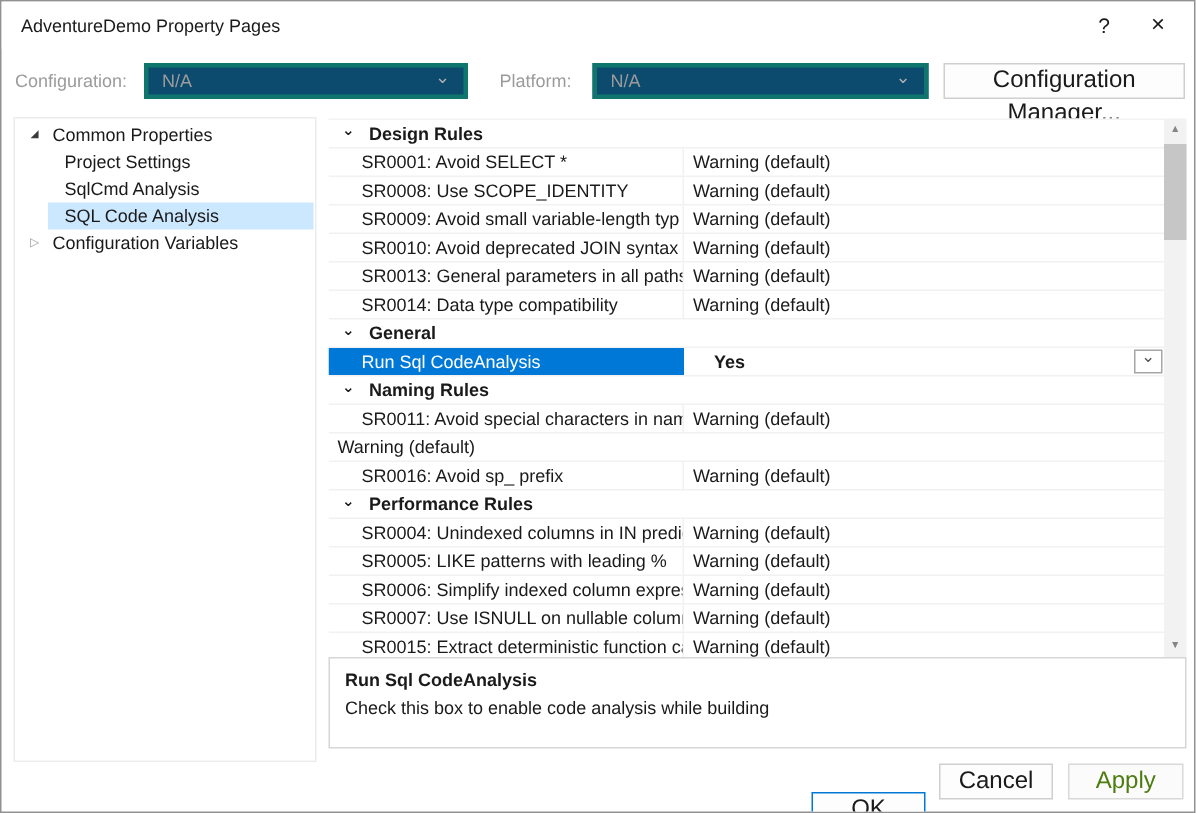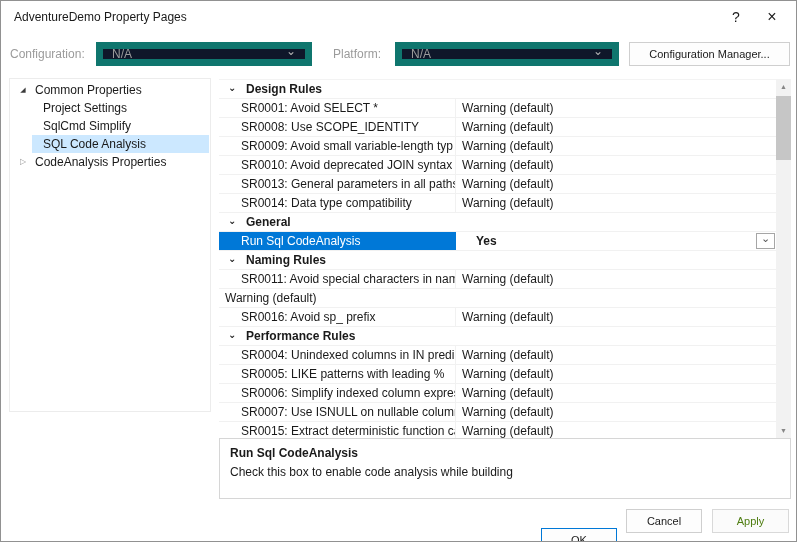--- a/index.html
+++ b/index.html
@@ -17,31 +17,31 @@
   .tb-btns{margin-left:auto;display:flex;align-items:center;height:100%;}
   .tb-btn{width:36px;height:100%;border:none;background:transparent;display:flex;align-items:center;
           justify-content:center;color:#1a1a1a;cursor:default;}
   .tb-btn.help{font-size:14px;}
   .tb-btn.close{font-size:16px;margin-right:6px;}
 
   
   .cfg-label{position:absolute;color:#9b9b9b;}
   .lbl-configuration{left:9px;top:46px;}
   .lbl-platform{left:332px;top:46px;}
-  .combo{position:absolute;height:24px;border:7px solid #0f766e;background:#0f172a;display:flex;
+  .combo{position:absolute;height:24px;border:3px solid #0f766e;background:#0c4a6e;display:flex;
          align-items:center;padding:0 9px;color:#9b9b9b;}
   .combo-configuration{left:95px;top:41px;width:216px;}
   .combo-platform{left:394px;top:41px;width:224px;}
   .combo .chev{margin-left:auto;color:#b2b2b2;font-size:12px;transform:translateY(-3px);}
-  .btn{position:absolute;height:24px;border:1px solid #cfcfcf;background:#fdfdfd;font-size:11px;
+  .btn{position:absolute;height:24px;border:1px solid #cfcfcf;background:#fdfdfd;font-size:16px;
        color:#1a1a1a;text-align:center;line-height:22px;cursor:default;}
   .btn-cfgmgr{left:628px;top:41px;width:161px;}
 
   
-  .tree{position:absolute;left:8px;top:77px;width:202px;height:334px;background:#fff;
+  .tree{position:absolute;left:8px;top:77px;width:202px;height:430px;background:#fff;
         border:1px solid #ececec;padding-top:2px;}
   .tree-item{position:relative;height:18px;line-height:18px;cursor:default;}
   .tree-item .glyph{position:absolute;left:6px;top:0;width:14px;text-align:center;}
   .glyph.expanded{font-size:7px;color:#3b3b3b;}
   .glyph.collapsed{font-size:8px;color:#9a9a9a;}
   .tree-item .tlabel{position:absolute;left:25px;z-index:1;white-space:nowrap;}
   .tree-item.lvl1 .tlabel{left:33px;}
   .tree-item.selected::before{content:"";position:absolute;left:22px;right:1px;top:0;bottom:0;
         background:var(--tree-selection);}
 
@@ -109,28 +109,28 @@
 
   <div class="tree" id="tree">
       <div class="tree-item lvl0">
         <span class="glyph expanded">◢</span>
         <span class="tlabel">Common Properties</span>
       </div>
       <div class="tree-item lvl1">
         <span class="tlabel">Project Settings</span>
       </div>
       <div class="tree-item lvl1">
-        <span class="tlabel">SqlCmd Simplify</span>
+        <span class="tlabel">SqlCmd Analysis</span>
       </div>
       <div class="tree-item lvl1 selected">
         <span class="tlabel">SQL Code Analysis</span>
       </div>
       <div class="tree-item lvl0">
         <span class="glyph collapsed">▷</span>
-        <span class="tlabel">CodeAnalysis Properties</span>
+        <span class="tlabel">Configuration Variables</span>
       </div>
     </div>
 
   <div class="grid" id="grid">
       <div class="grow header">
         <span class="gchev">⌄</span>
         <span class="glabel">Design Rules</span>
       </div>
       <div class="grow">
         <div class="name">SR0001: Avoid SELECT *</div>

